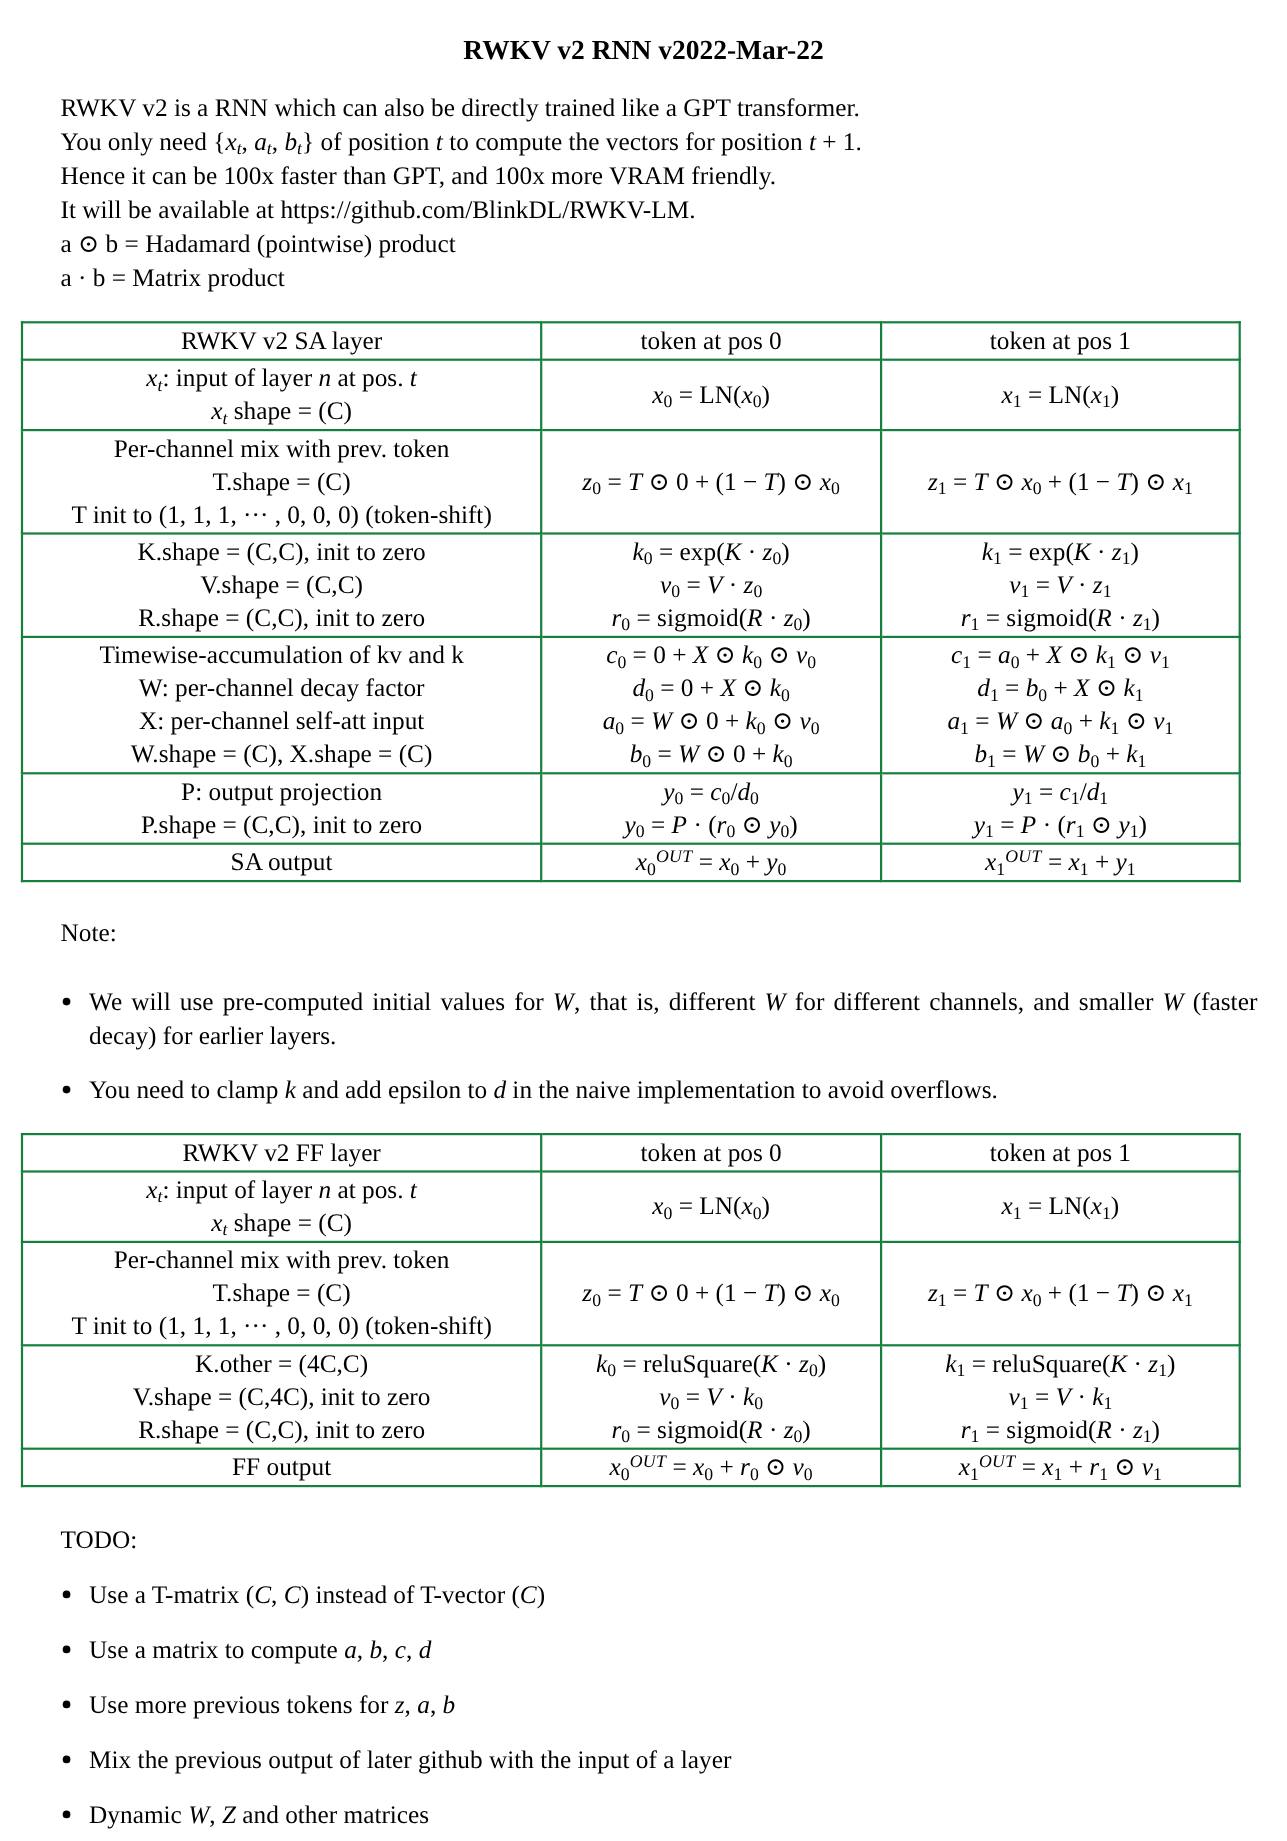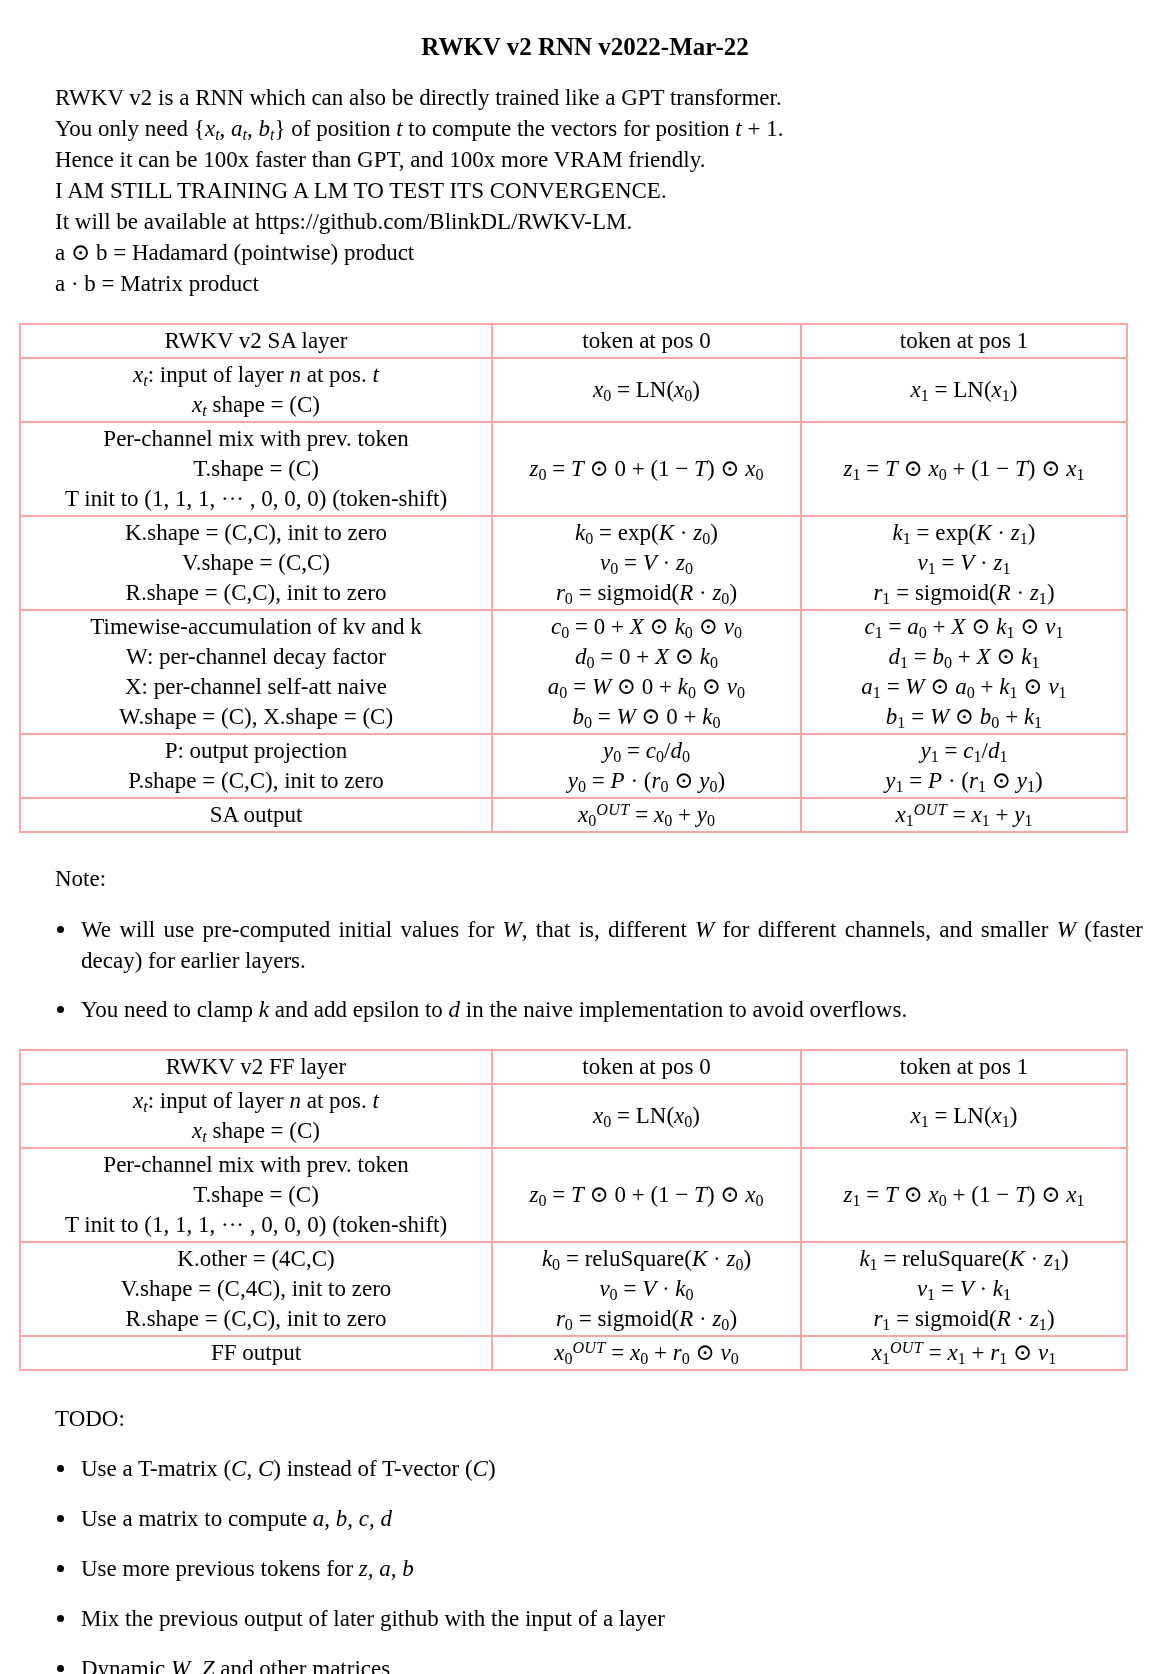--- a/index.html
+++ b/index.html
@@ -14,38 +14,38 @@
     font-weight:bold; font-size:25px; line-height:30px;
   }
   .intro { margin:20px 0 0 55px; line-height:31px; }
   .intro .iline { white-space:nowrap; }
 
   table.eqtable {
     border-collapse:collapse; table-layout:fixed;
     margin:24px 0 0 19px;
   }
   table.eqtable td {
-    border:2px solid #fca5a5; text-align:center; vertical-align:middle;
+    border:2px solid #15803d; text-align:center; vertical-align:middle;
     line-height:30px; padding:1px 6px; overflow:hidden;
   }
   .col-desc { width:472px; }
   .col-p0   { width:309px; }
   .col-p1   { width:326px; }
 
   .section-label { margin:30px 0 0 55px; line-height:31px; }
   .t2 { margin-top:36px;padding-left:16px; }
   .todo-label { margin-top:32px; }
 
   .bullet { display:flex; margin-left:57px; }
   .bullet .dot {
     flex:none; width:7px; height:7px; border-radius:50%;
     background:#000; margin:12px 17px 0 0;
   }
   .bullet .btxt { line-height:31px; }
-  .nb1 { margin-top:20px; }
+  .nb1 { margin-top:32px; }
   .nb2 { margin-top:18px; }
   .nb .btxt { width:1062px; text-align:justify; }
   .tb { margin-top:19px; }
   .tb1 { margin-top:19px; }
 
   i { font-style:italic; }
   sub, sup { font-size:70%; line-height:0; position:relative; vertical-align:baseline; }
   sub { top:0.24em; }
   sup { top:-0.45em; letter-spacing:0.3px; }
 </style>
@@ -53,21 +53,20 @@
 <body>
 
 <div class="doc">
 
   <div class="title">RWKV v2 RNN v2022-Mar-22</div>
 
   <div class="intro">
     <div class="iline">RWKV v2 is a RNN which can also be directly trained like a GPT transformer.</div>
     <div class="iline">You only need {<i>x</i><sub><i>t</i></sub>, <i>a</i><sub><i>t</i></sub>, <i>b</i><sub><i>t</i></sub>} of position <i>t</i> to compute the vectors for position <i>t</i> + 1.</div>
     <div class="iline">Hence it can be 100x faster than GPT, and 100x more VRAM friendly.</div>
-    <div class="iline">I AM STILL TRAINING A LM TO TEST ITS CONVERGENCE.</div>
     <div class="iline">It will be available at https://github.com/BlinkDL/RWKV-LM.</div>
     <div class="iline">a ⊙ b = Hadamard (pointwise) product</div>
     <div class="iline">a · b = Matrix product</div>
   </div>
 
   <table class="eqtable t1">
     <colgroup>
         <col class="col-desc">
         <col class="col-p0">
         <col class="col-p1">
@@ -117,21 +116,21 @@
       <td>
         <div><i>k</i><sub>1</sub> = exp(<i>K</i> · <i>z</i><sub>1</sub>)</div>
         <div><i>v</i><sub>1</sub> = <i>V</i> · <i>z</i><sub>1</sub></div>
         <div><i>r</i><sub>1</sub> = sigmoid(<i>R</i> · <i>z</i><sub>1</sub>)</div>
       </td>
     </tr>
     <tr>
       <td>
         <div>Timewise-accumulation of kv and k</div>
         <div>W: per-channel decay factor</div>
-        <div>X: per-channel self-att naive</div>
+        <div>X: per-channel self-att input</div>
         <div>W.shape = (C), X.shape = (C)</div>
       </td>
       <td>
         <div><i>c</i><sub>0</sub> = 0 + <i>X</i> ⊙ <i>k</i><sub>0</sub> ⊙ <i>v</i><sub>0</sub></div>
         <div><i>d</i><sub>0</sub> = 0 + <i>X</i> ⊙ <i>k</i><sub>0</sub></div>
         <div><i>a</i><sub>0</sub> = <i>W</i> ⊙ 0 + <i>k</i><sub>0</sub> ⊙ <i>v</i><sub>0</sub></div>
         <div><i>b</i><sub>0</sub> = <i>W</i> ⊙ 0 + <i>k</i><sub>0</sub></div>
       </td>
       <td>
         <div><i>c</i><sub>1</sub> = <i>a</i><sub>0</sub> + <i>X</i> ⊙ <i>k</i><sub>1</sub> ⊙ <i>v</i><sub>1</sub></div>

